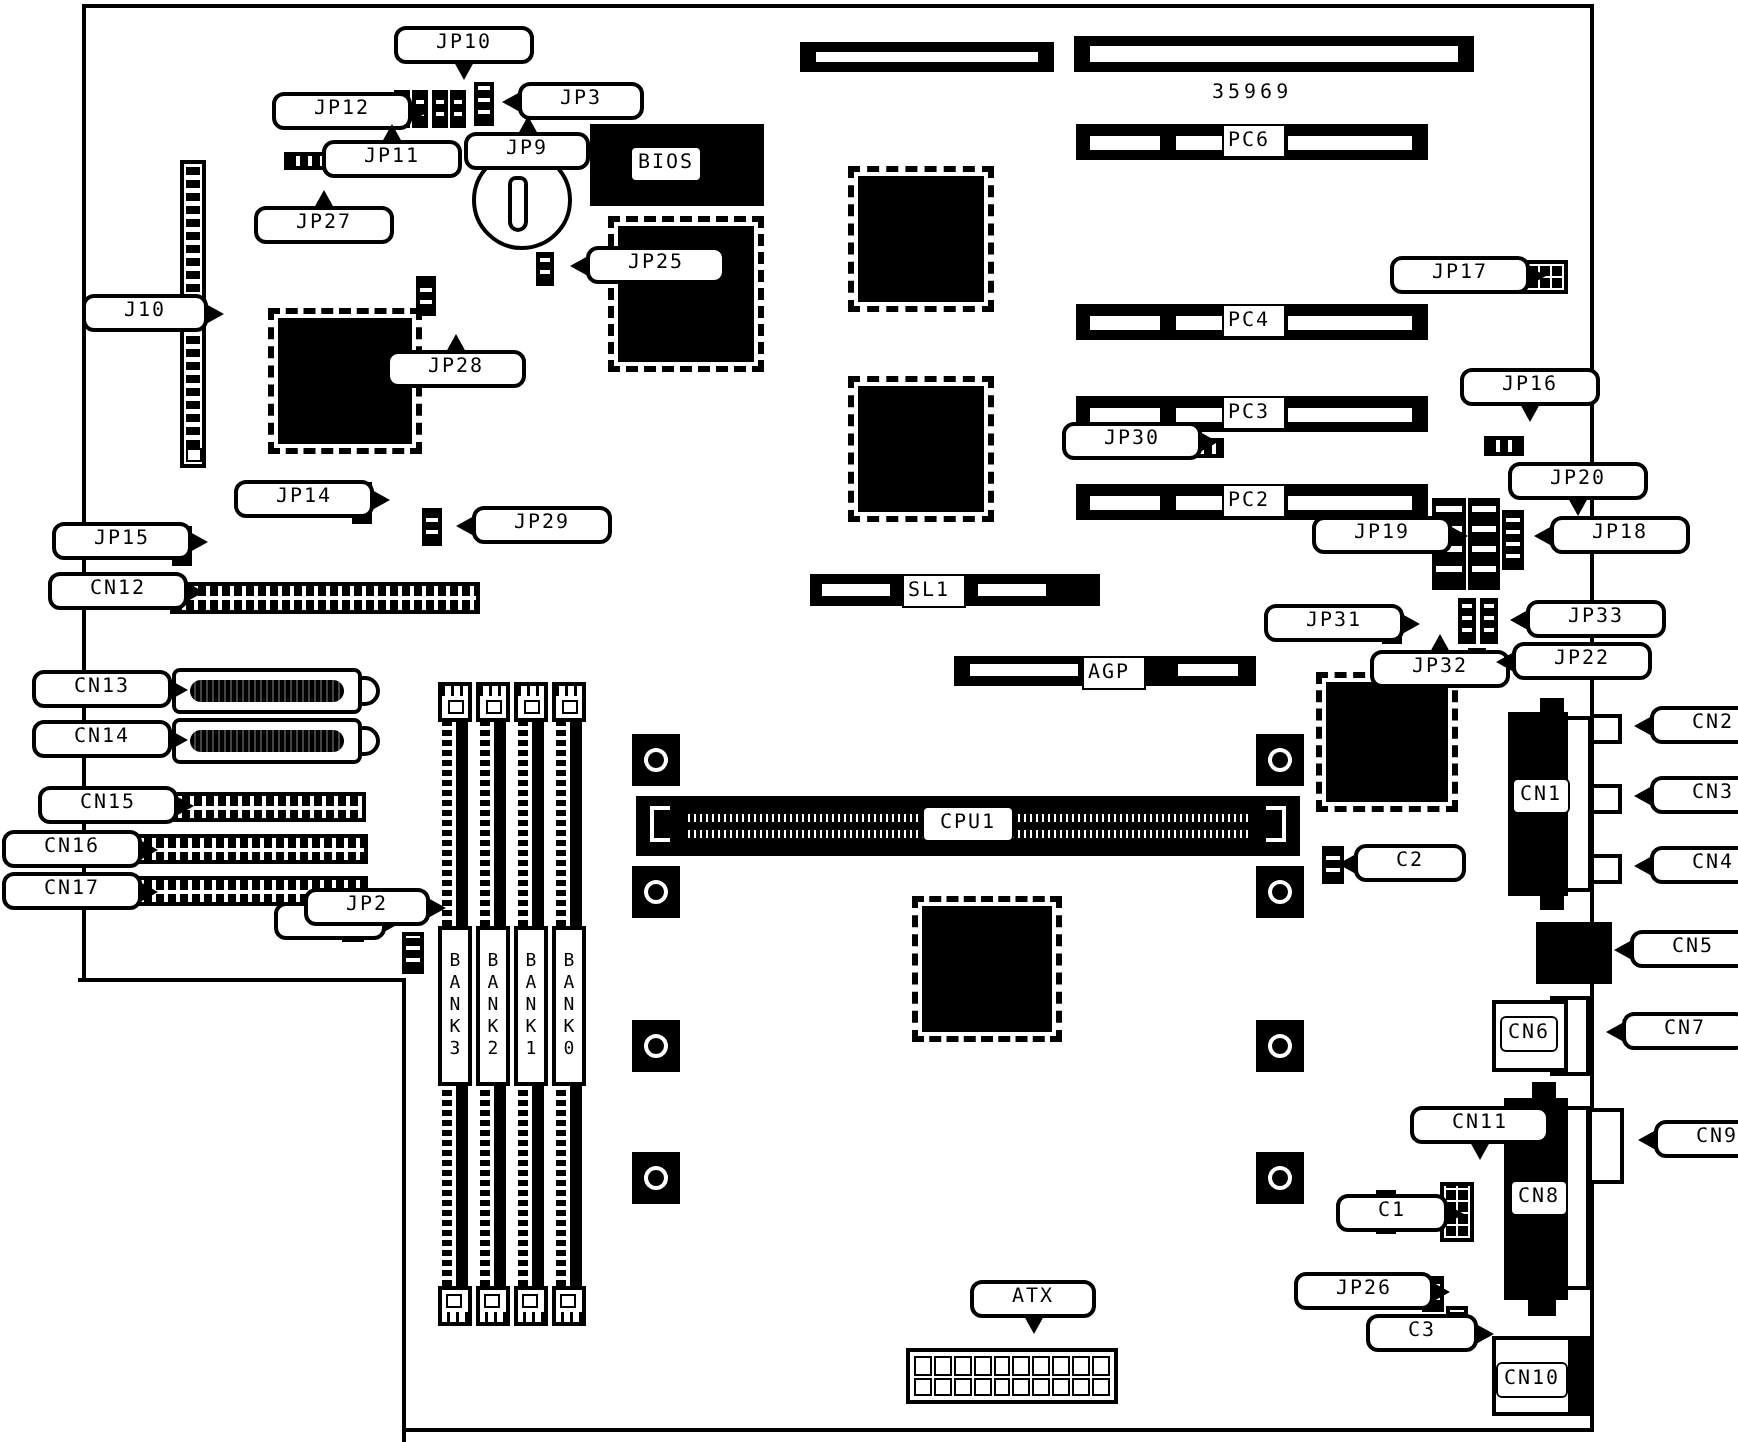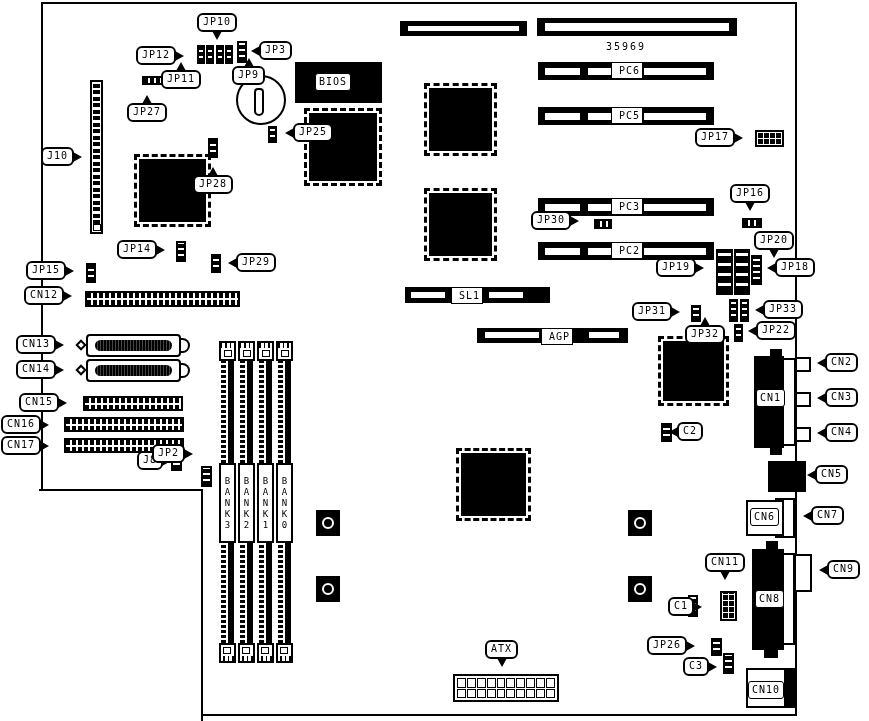--- a/index.html
+++ b/index.html
@@ -21,26 +21,26 @@
        background-image:linear-gradient(#fff,#fff),linear-gradient(#fff,#fff),linear-gradient(#fff,#fff);
        background-size:35px 7px,24px 7px,62px 7px;
        background-position:7px 6px,50px 6px,106px 6px}
   .sl1{width:145px;height:16px;
        background-image:linear-gradient(#fff,#fff),linear-gradient(#fff,#fff);
        background-size:34px 6px,34px 6px;background-position:6px 5px,84px 5px}
   .agps{width:151px;height:15px;
        background-image:linear-gradient(#fff,#fff),linear-gradient(#fff,#fff);
        background-size:54px 6px,30px 6px;background-position:8px 4px,112px 4px}
   .slot-label{left:73px;top:0;min-width:32px;height:17px;border:1px solid #000;background:#fff;
-       font-size:10px;letter-spacing:1px;line-height:15px;text-align:right;padding:0 2px;z-index:3}
+       font-size:10px;letter-spacing:1px;line-height:15px;text-align:left;padding:0 2px;z-index:3}
   .sl1 .slot-label{left:46px}
   .agps .slot-label{left:64px}
   
   .callout{background:#fff;border:2px solid #000;border-radius:6px;height:19px;line-height:14px;
-       padding:0 4px;font-size:10px;letter-spacing:1px;text-align:center;z-index:6;white-space:nowrap}
+       padding:0 19px;font-size:10px;letter-spacing:1px;text-align:center;z-index:6;white-space:nowrap}
   .ct{position:static}
   .tail{width:0;height:0;border:5px solid transparent;z-index:6}
   .t-r{right:-10px;top:50%;margin-top:-5px;border-left:9px solid #000;border-right:0}
   .t-l{left:-10px;top:50%;margin-top:-5px;border-right:9px solid #000;border-left:0}
   .t-u{top:-10px;left:50%;margin-left:-5px;border-bottom:9px solid #000;border-top:0}
   .t-d{bottom:-10px;left:50%;margin-left:-5px;border-top:9px solid #000;border-bottom:0}
   
   .complabel{background:#fff;border:1px solid #000;border-radius:3px;font-size:10px;letter-spacing:1px;
        text-align:center;z-index:4;padding:0 3px;height:18px;line-height:16px;white-space:nowrap}
   
@@ -113,22 +113,22 @@
   <div class="board"></div>
   <div class="notch"></div>
 
   <i class="tbar" style="left:400px;top:21px;width:127px;height:15px"></i>
   <i class="tbar" style="left:537px;top:18px;width:200px;height:18px"></i>
   <span class="pn" style="left:606px;top:41px">35969</span>
 
   <div class="slot pci" style="left:538px;top:62px">
     <span class="slot-label">PC6</span>
     </div>
-  <div class="slot pci" style="left:538px;top:107px">
-    <span class="slot-label">PC5</span>
+  <div class="slot pci" style="left:538px;top:152px">
+    <span class="slot-label">PC4</span>
     </div>
   <div class="slot pci" style="left:538px;top:198px">
     <span class="slot-label">PC3</span>
     </div>
   <div class="slot pci" style="left:538px;top:242px">
     <span class="slot-label">PC2</span>
     </div>
   <div class="slot sl1" style="left:405px;top:287px">
     <span class="slot-label">SL1</span>
     </div>
@@ -212,20 +212,32 @@
   <div class="bank" style="left:276px;top:341px">
     <i class="bank-cap"></i>
     <i class="bank-pins p1"></i>
     <div class="bank-label">
       <span>BANK0</span>
       </div>
     <i class="bank-pins p2"></i>
     <i class="bank-cap cap-b"></i>
     </div>
 
+  <div class="cpu" style="left:316px;top:367px">
+    <i class="cpuhole" style="left:0;top:0"></i>
+    <i class="cpuhole" style="right:0;top:0"></i>
+    <i class="cpuhole" style="left:0;top:66px"></i>
+    <i class="cpuhole" style="right:0;top:66px"></i>
+    <div class="cpubar">
+      <i class="cpubrk brk-l"></i>
+      <i class="cpubrk brk-r"></i>
+      <div class="complabel cpul">
+        <span class="ct">CPU1</span></div>
+    </div>
+    </div>
   <div class="cpu" style="left:316px;top:510px">
     <i class="cpuhole" style="left:0;top:0"></i>
     <i class="cpuhole" style="right:0;top:0"></i>
     <i class="cpuhole" style="left:0;top:66px"></i>
     <i class="cpuhole" style="right:0;top:66px"></i>
     </div>
 
   <i class="jh" style="left:594px;top:219px;width:18px;height:10px"></i>
   <i class="jblock" style="left:755px;top:130px;width:29px;height:17px"></i>
   <i class="jh" style="left:742px;top:218px;width:20px;height:10px"></i>

